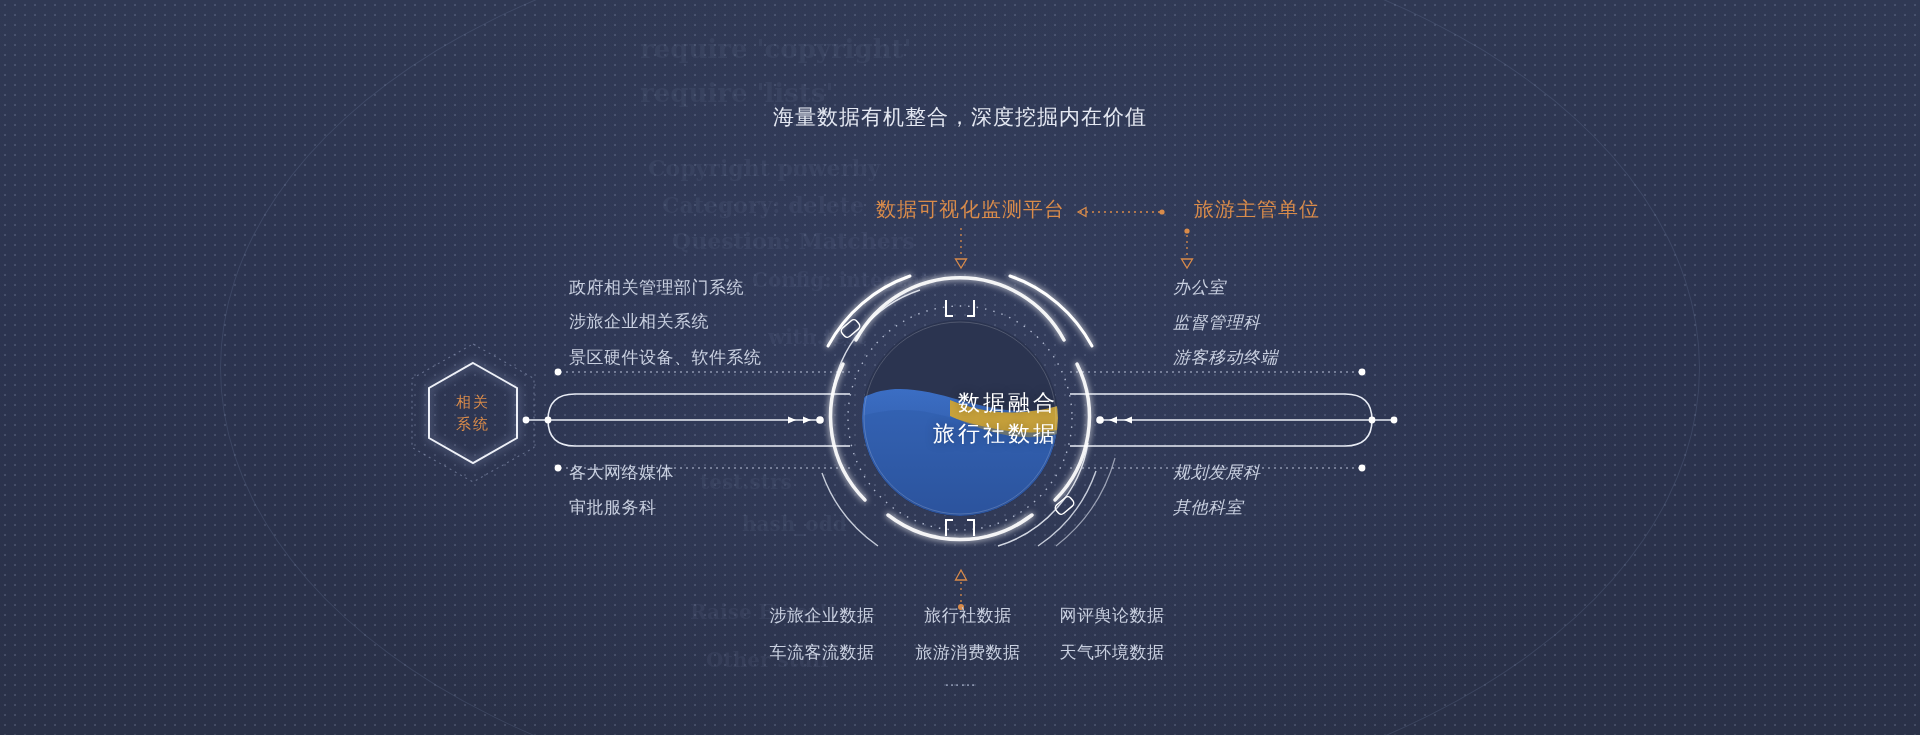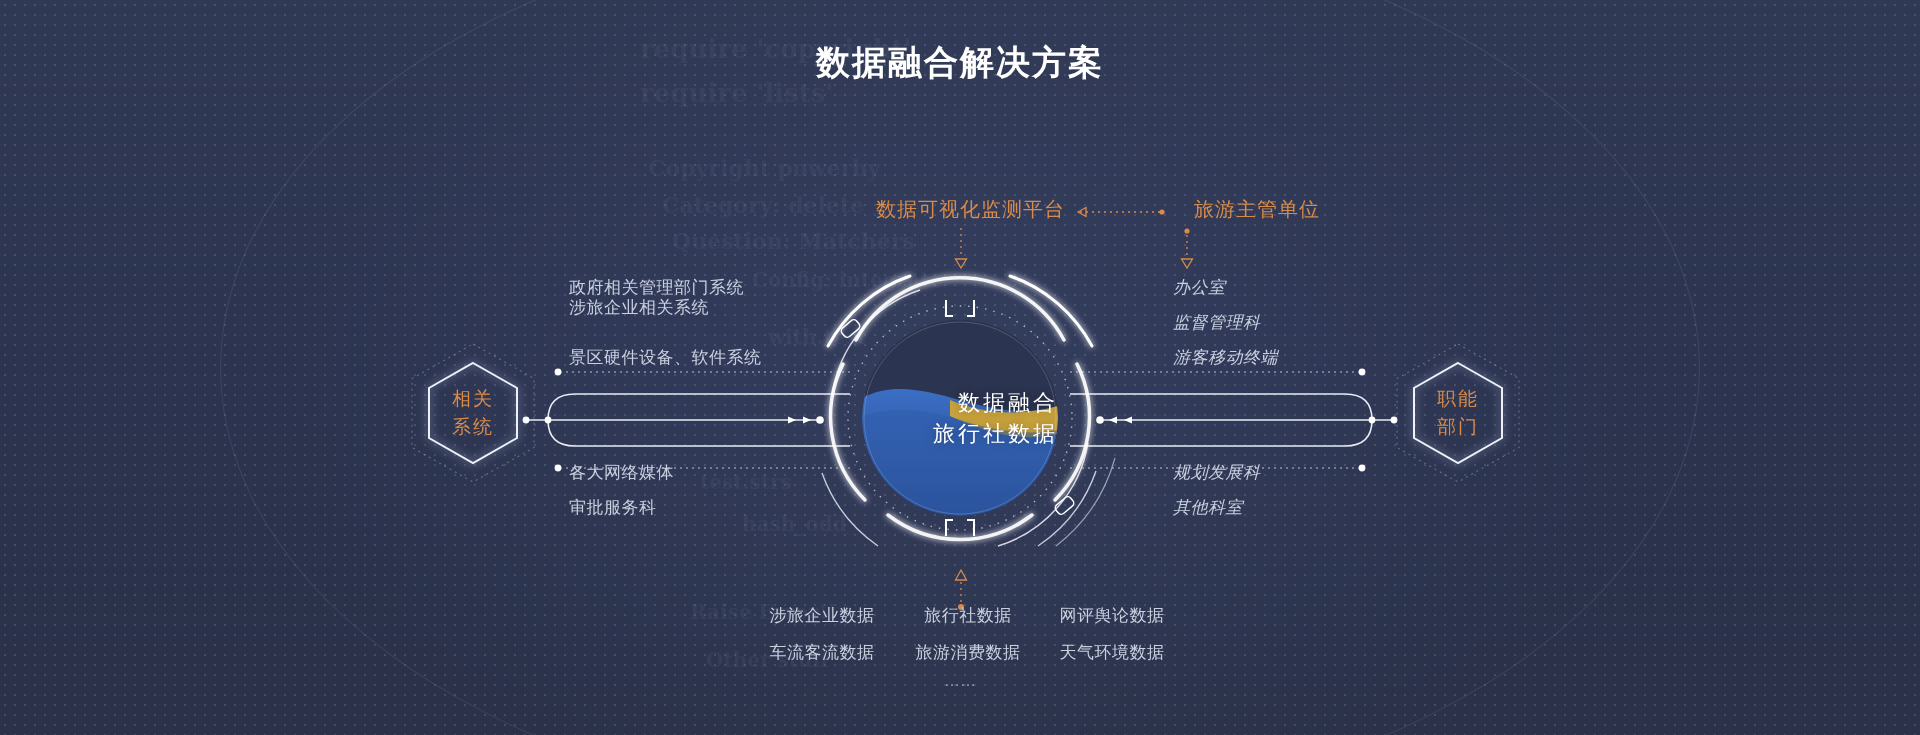--- a/index.html
+++ b/index.html
@@ -84,21 +84,21 @@
   .side-right { text-align: left; font-style: italic; }
 
   
   .hexwrap { position: absolute; width: 150px; height: 150px; }
   #hex-left  { left: 398px;  top: 338px; }
   #hex-right { left: 1383px; top: 338px; }
   .hexlabel {
     position: absolute; inset: 0;
     display: flex; flex-direction: column;
     align-items: center; justify-content: center;
-    color: #d98b4a; font-size: 19px; line-height: 1.45;
+    color: #d98b4a; font-size: 15px; line-height: 1.45;
     letter-spacing: 2px; pointer-events: none;
   }
 
   
   #center-core {
     position: absolute;
     left: 960px; top: 418px;
     transform: translate(-50%,-50%);
     width: 196px; height: 196px;
     border-radius: 50%;
@@ -140,21 +140,21 @@
   <div class="codetex" style="left:752px; top:268px; font-size:20px;">Config: integrate</div>
   <div class="codetex" style="left:768px; top:325px; font-size:20px;">with.test</div>
   <div class="codetex" style="left:700px; top:470px; font-size:20px;">test.strs</div>
   <div class="codetex" style="left:742px; top:512px; font-size:20px;">hash_odd</div>
   <div class="codetex" style="left:690px; top:600px; font-size:20px;">Raise Error!!</div>
   <div class="codetex" style="left:706px; top:648px; font-size:20px;">Other stuff</div>
 
   <div id="dots"></div>
   <div class="bigellipse"></div>
 
-  <div class="title">数据融合解决方案</div>
+  <div class="subtitle">海量数据有机整合，深度挖掘内在价值</div>
 
   <div class="toplabel" id="lbl-platform">数据可视化监测平台</div>
   <div class="toplabel" id="lbl-authority">旅游主管单位</div>
 
   <svg class="topconn" viewBox="0 0 100 12">
     <line x1="14" y1="6" x2="94" y2="6" stroke="#d98b4a" stroke-width="1.3" stroke-dasharray="2 4"></line>
     <path d="M12 6 L20 1.5 L20 10.5 Z" fill="none" stroke="#d98b4a" stroke-width="1.3"></path>
     <circle cx="96" cy="6" r="2.6" fill="#d98b4a"></circle>
   </svg>
 
@@ -168,21 +168,21 @@
     <path d="M4.5 31 L15.5 31 L10 40 Z" fill="none" stroke="#d98b4a" stroke-width="1.3"></path>
   </svg>
 
   <svg style="position:absolute; left:951px; top:566px; width:20px; height:60px;" viewBox="0 0 20 60">
     <path d="M4.5 14 L15.5 14 L10 4 Z" fill="none" stroke="#d98b4a" stroke-width="1.3"></path>
     <line x1="10" y1="16" x2="10" y2="38" stroke="#d98b4a" stroke-width="1.3" stroke-dasharray="2 4"></line>
     <circle cx="10" cy="41" r="3" fill="#d98b4a"></circle>
   </svg>
 
   <div class="sidetext side-left" style="left:569px; top:276px;">政府相关管理部门系统</div>
-  <div class="sidetext side-left" style="left:569px; top:296px;">涉旅企业相关系统</div>
+  <div class="sidetext side-left" style="left:569px; top:310px;">涉旅企业相关系统</div>
   <div class="sidetext side-left" style="left:569px; top:346px;">景区硬件设备、软件系统</div>
   <div class="sidetext side-left" style="left:569px; top:461px;">各大网络媒体</div>
   <div class="sidetext side-left" style="left:569px; top:496px;">审批服务科</div>
 
   <div class="sidetext side-right" style="left:1173px; top:276px;">办公室</div>
   <div class="sidetext side-right" style="left:1173px; top:311px;">监督管理科</div>
   <div class="sidetext side-right" style="left:1173px; top:346px;">游客移动终端</div>
   <div class="sidetext side-right" style="left:1173px; top:461px;">规划发展科</div>
   <div class="sidetext side-right" style="left:1173px; top:496px;">其他科室</div>
 
@@ -222,30 +222,20 @@
     <svg viewBox="0 0 150 150" style="width:150px;height:150px;">
       <polygon points="75,6 136,40.5 136,109.5 75,144 14,109.5 14,40.5" fill="none" stroke="rgba(170,182,212,0.45)" stroke-width="1.1" stroke-dasharray="2 4"></polygon>
       <polygon points="75,25 119,50 119,100 75,125 31,100 31,50" fill="none" stroke="#eef1f8" stroke-width="2" style="filter: drop-shadow(0 0 5px rgba(200,215,255,.7));"></polygon>
     </svg>
     <div class="hexlabel">
       <span>相关</span>
       <span>系统</span>
     </div>
   </div>
 
-  <div class="hexwrap" id="hex-right">
-    <svg viewBox="0 0 150 150" style="width:150px;height:150px;">
-      <polygon points="75,6 136,40.5 136,109.5 75,144 14,109.5 14,40.5" fill="none" stroke="rgba(170,182,212,0.45)" stroke-width="1.1" stroke-dasharray="2 4"></polygon>
-      <polygon points="75,25 119,50 119,100 75,125 31,100 31,50" fill="none" stroke="#eef1f8" stroke-width="2" style="filter: drop-shadow(0 0 5px rgba(200,215,255,.7));"></polygon>
-    </svg>
-    <div class="hexlabel">
-      <span>职能</span>
-      <span>部门</span>
-    </div>
-  </div>
 
   <svg style="position:absolute; left:960px; top:418px; transform:translate(-50%,-50%); width:380px; height:380px;" viewBox="0 0 380 380">
     <defs>
       <filter id="glow" x="-50%" y="-50%" width="200%" height="200%">
         <feGaussianBlur stdDeviation="3" result="b"></feGaussianBlur>
         <feMerge>
             <feMergeNode in="b"></feMergeNode>
             <feMergeNode in="SourceGraphic"></feMergeNode>
           </feMerge>
       </filter>

